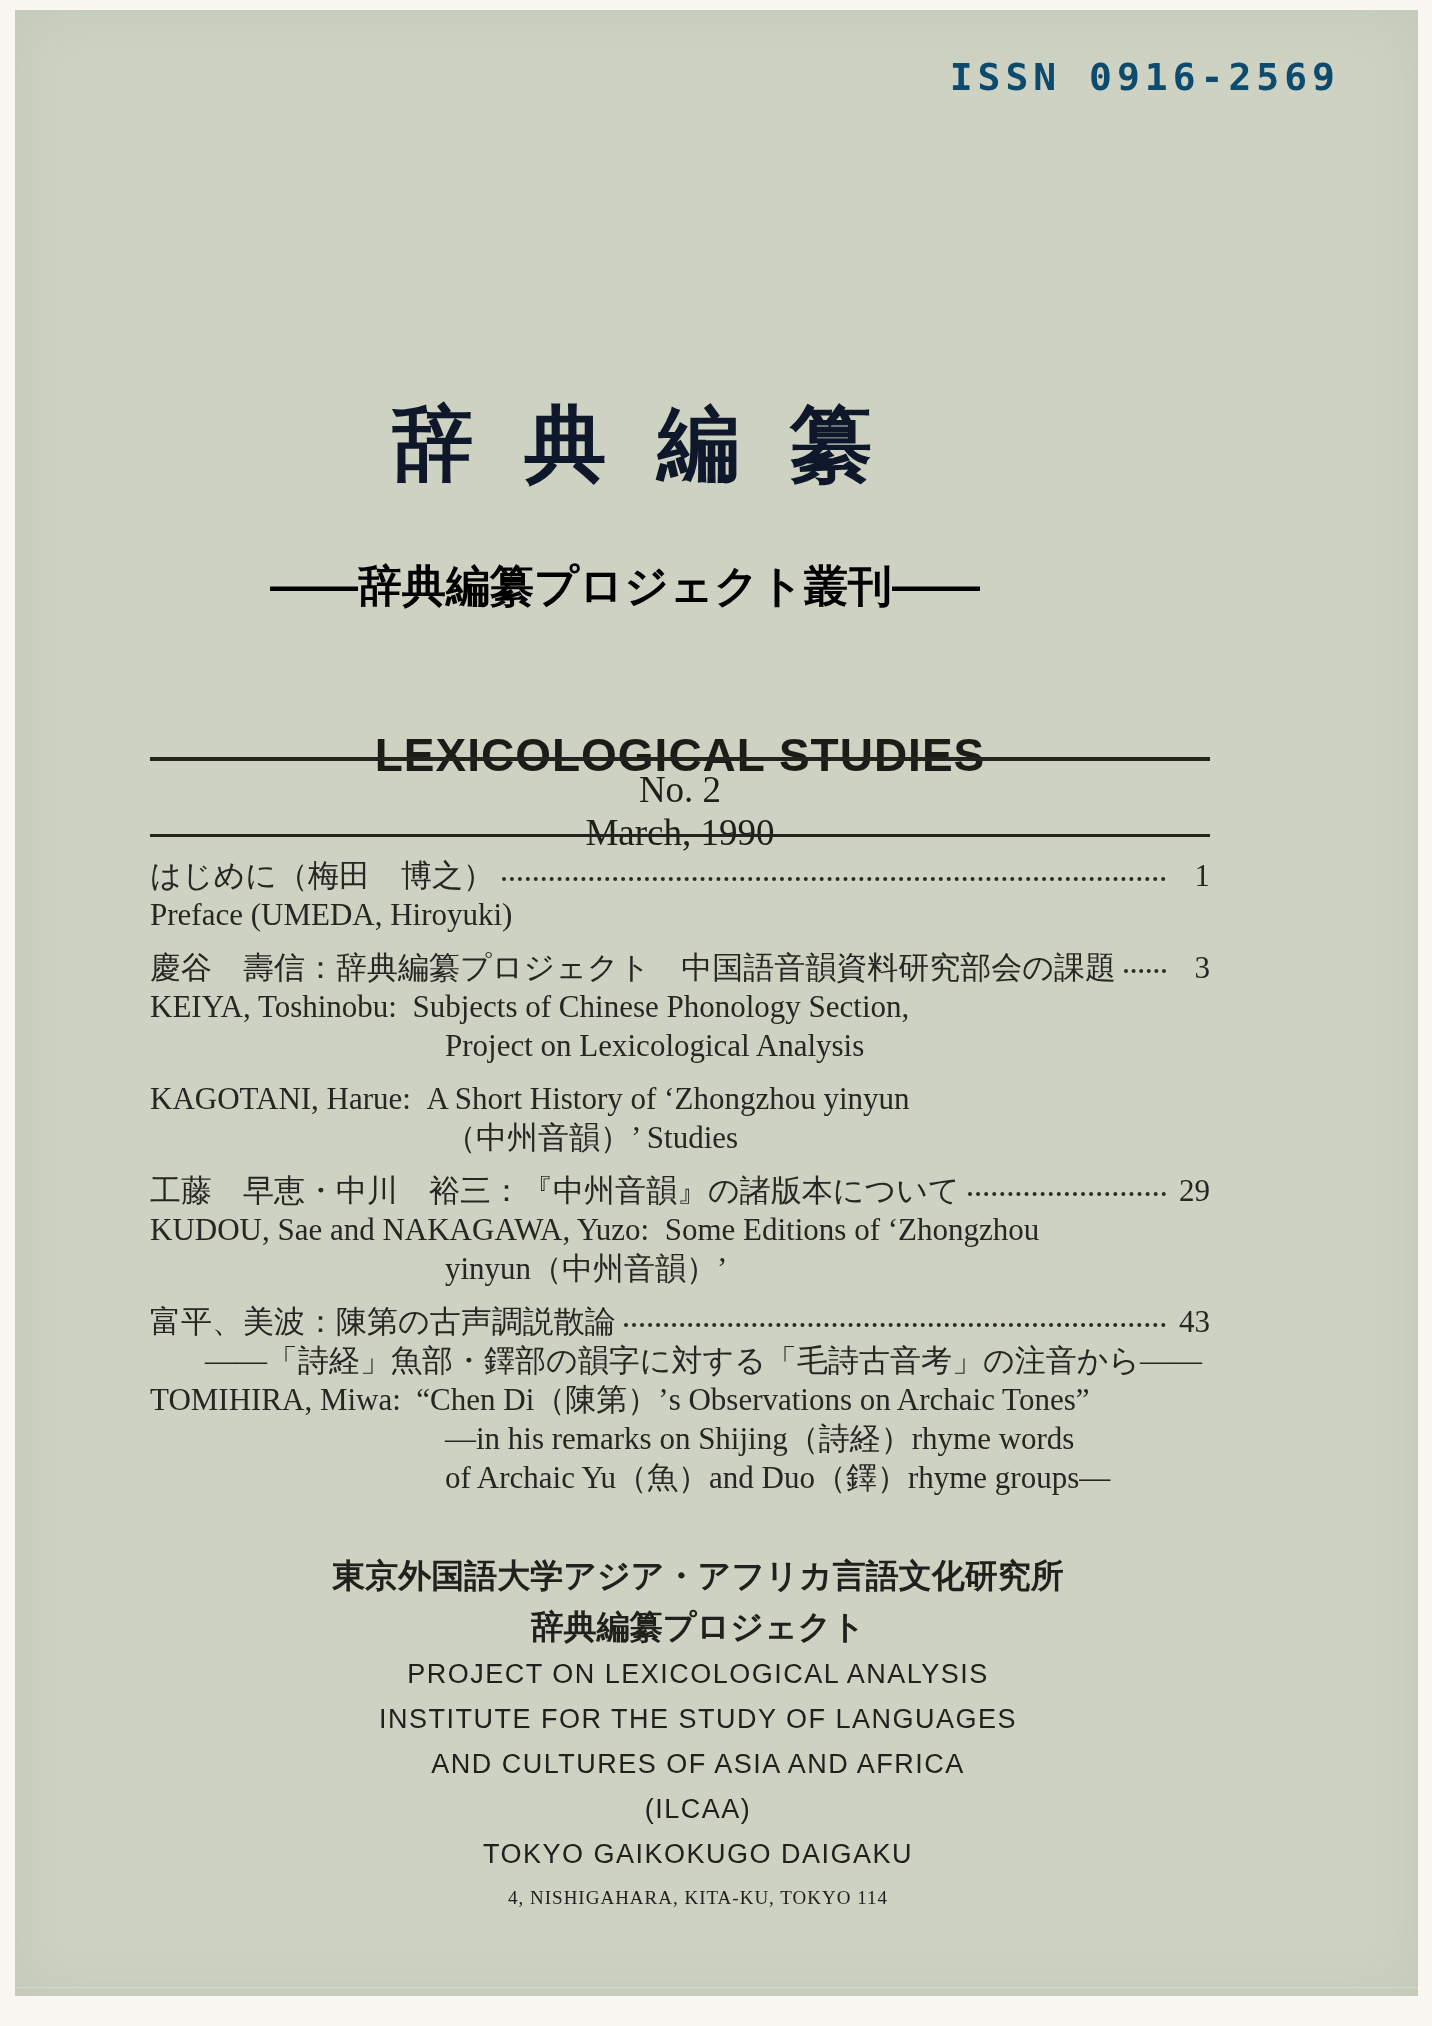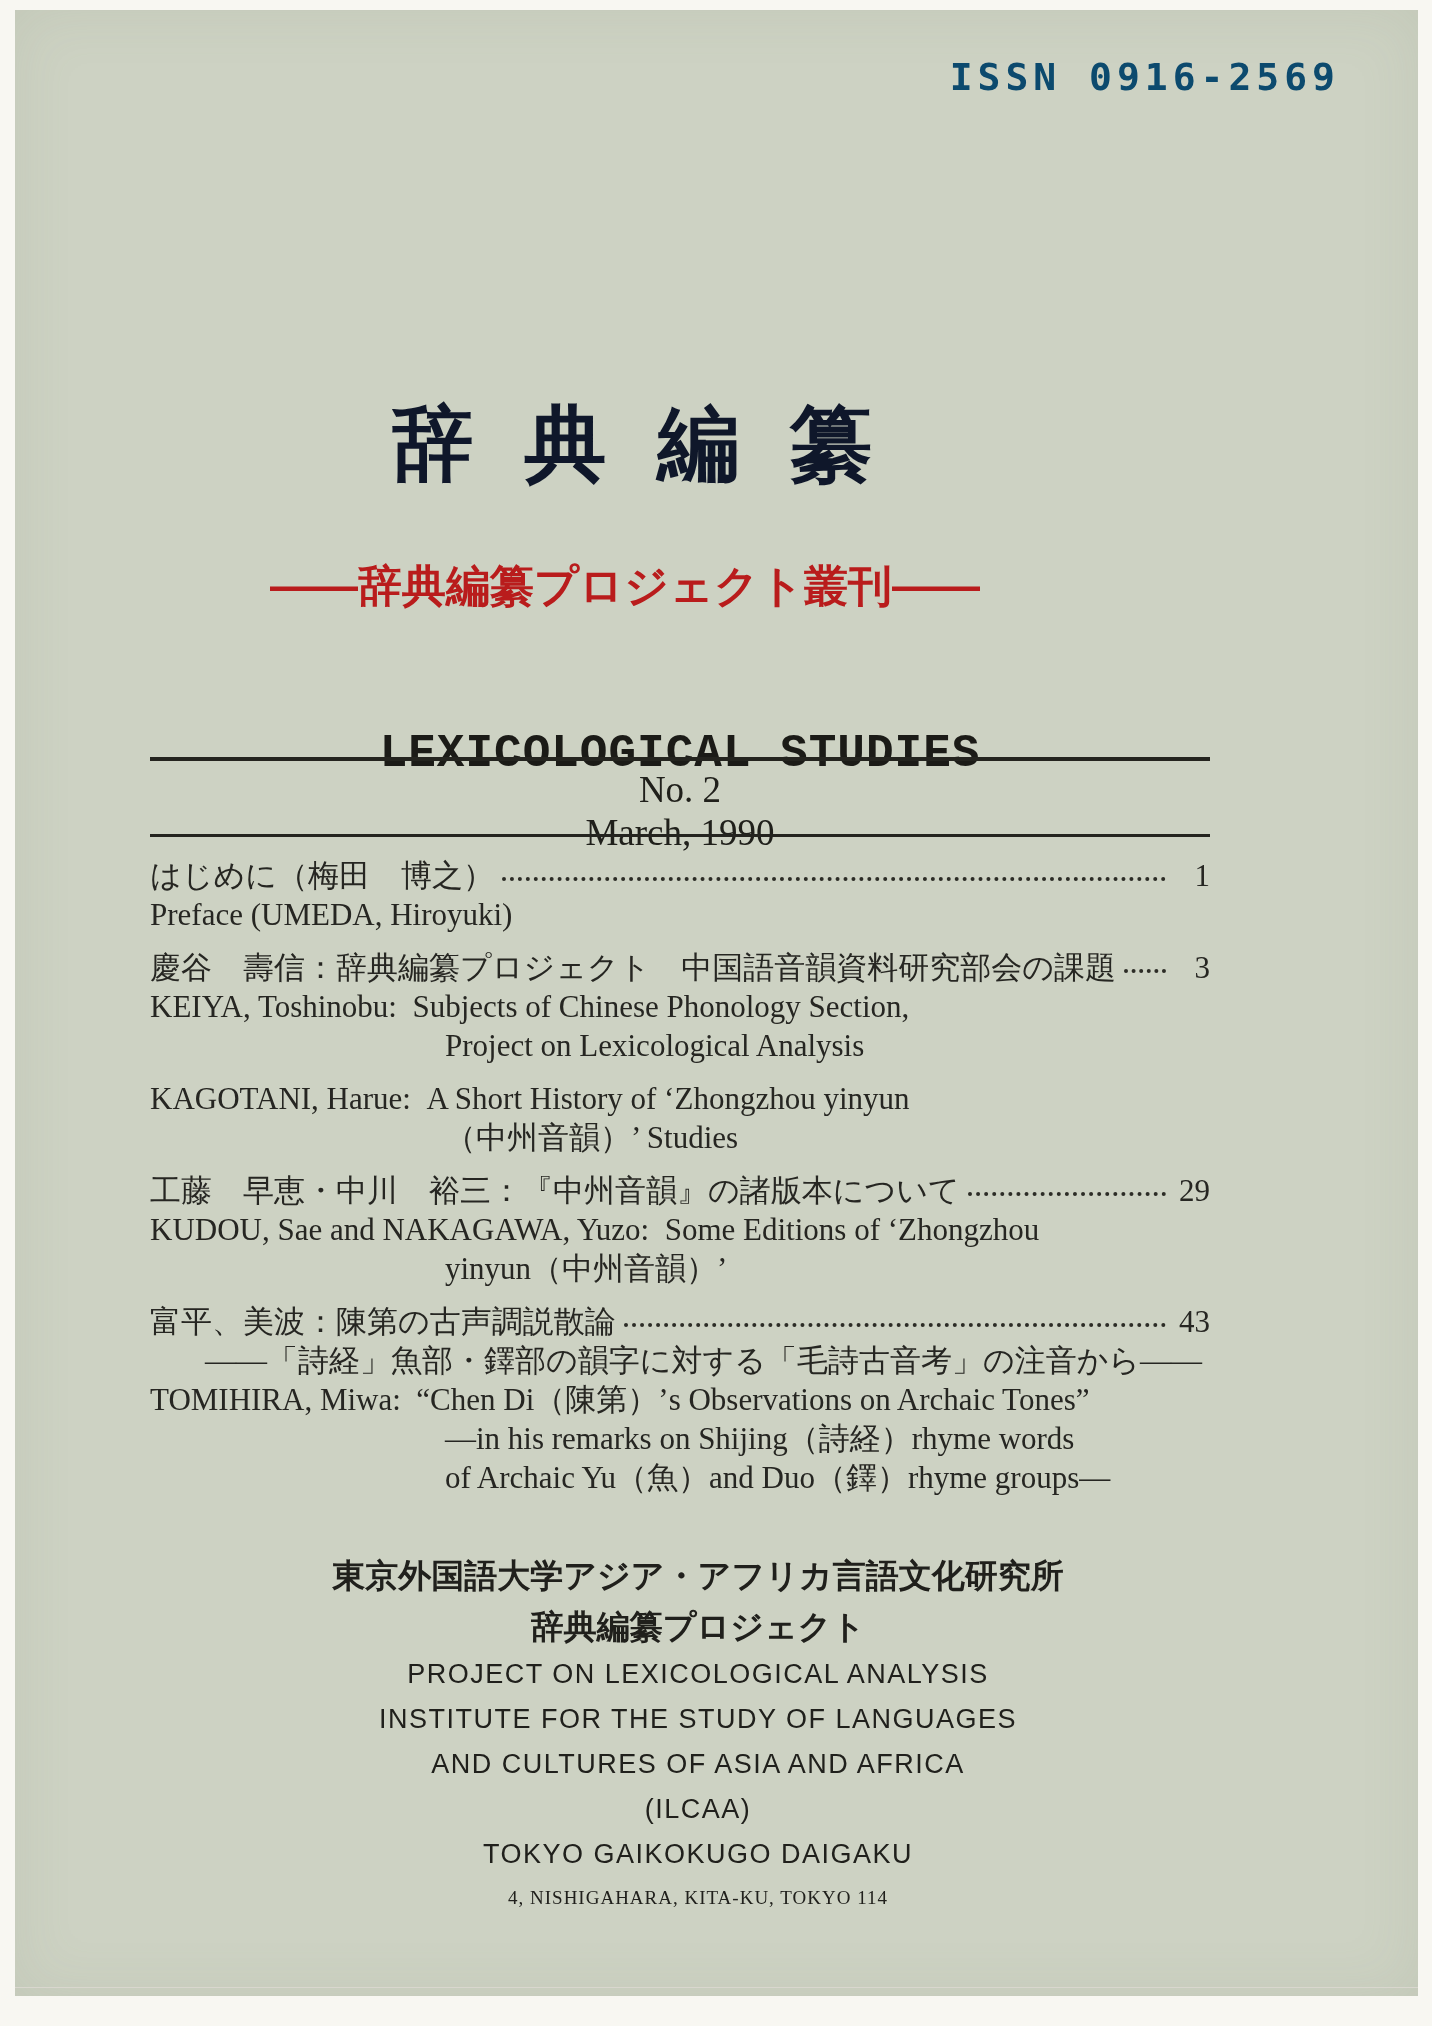--- a/index.html
+++ b/index.html
@@ -28,27 +28,27 @@
     text-align:center;transform:translateX(-48px);
     font-family:"Liberation Sans","DejaVu Sans",sans-serif;
     font-weight:700;font-size:82px;line-height:1;
     letter-spacing:0.62em;text-indent:0.62em;color:#0f172a;
     white-space:nowrap;
   }
   .series-jp{
     position:absolute;top:550px;left:0;width:100%;
     text-align:center;transform:translateX(-55px);
     font-family:"Liberation Sans","DejaVu Sans",sans-serif;
-    font-weight:700;font-size:44px;line-height:1.2;color:#b91c1c;
+    font-weight:700;font-size:44px;line-height:1.2;color:#000000;
     white-space:nowrap;
   }
   .title-en{
     position:absolute;top:680px;left:0;width:100%;
     text-align:center;
-    font-family:Liberation Mono, monospace;
+    font-family:Liberation Sans, sans-serif;
     font-weight:700;font-size:46px;letter-spacing:1px;color:#1b1b17;
     white-space:nowrap;
   }
   .rule{position:absolute;left:0;width:100%;background:#24241f;}
   .rule-top{top:747px;height:4px;}
   .rule-bottom{top:824px;height:3px;}
   .issue-line{
     position:absolute;top:758px;left:0;width:100%;height:56px;
     display:flex;justify-content:space-between;align-items:center;
     font-size:37px;color:#20201b;flex-direction:column;

